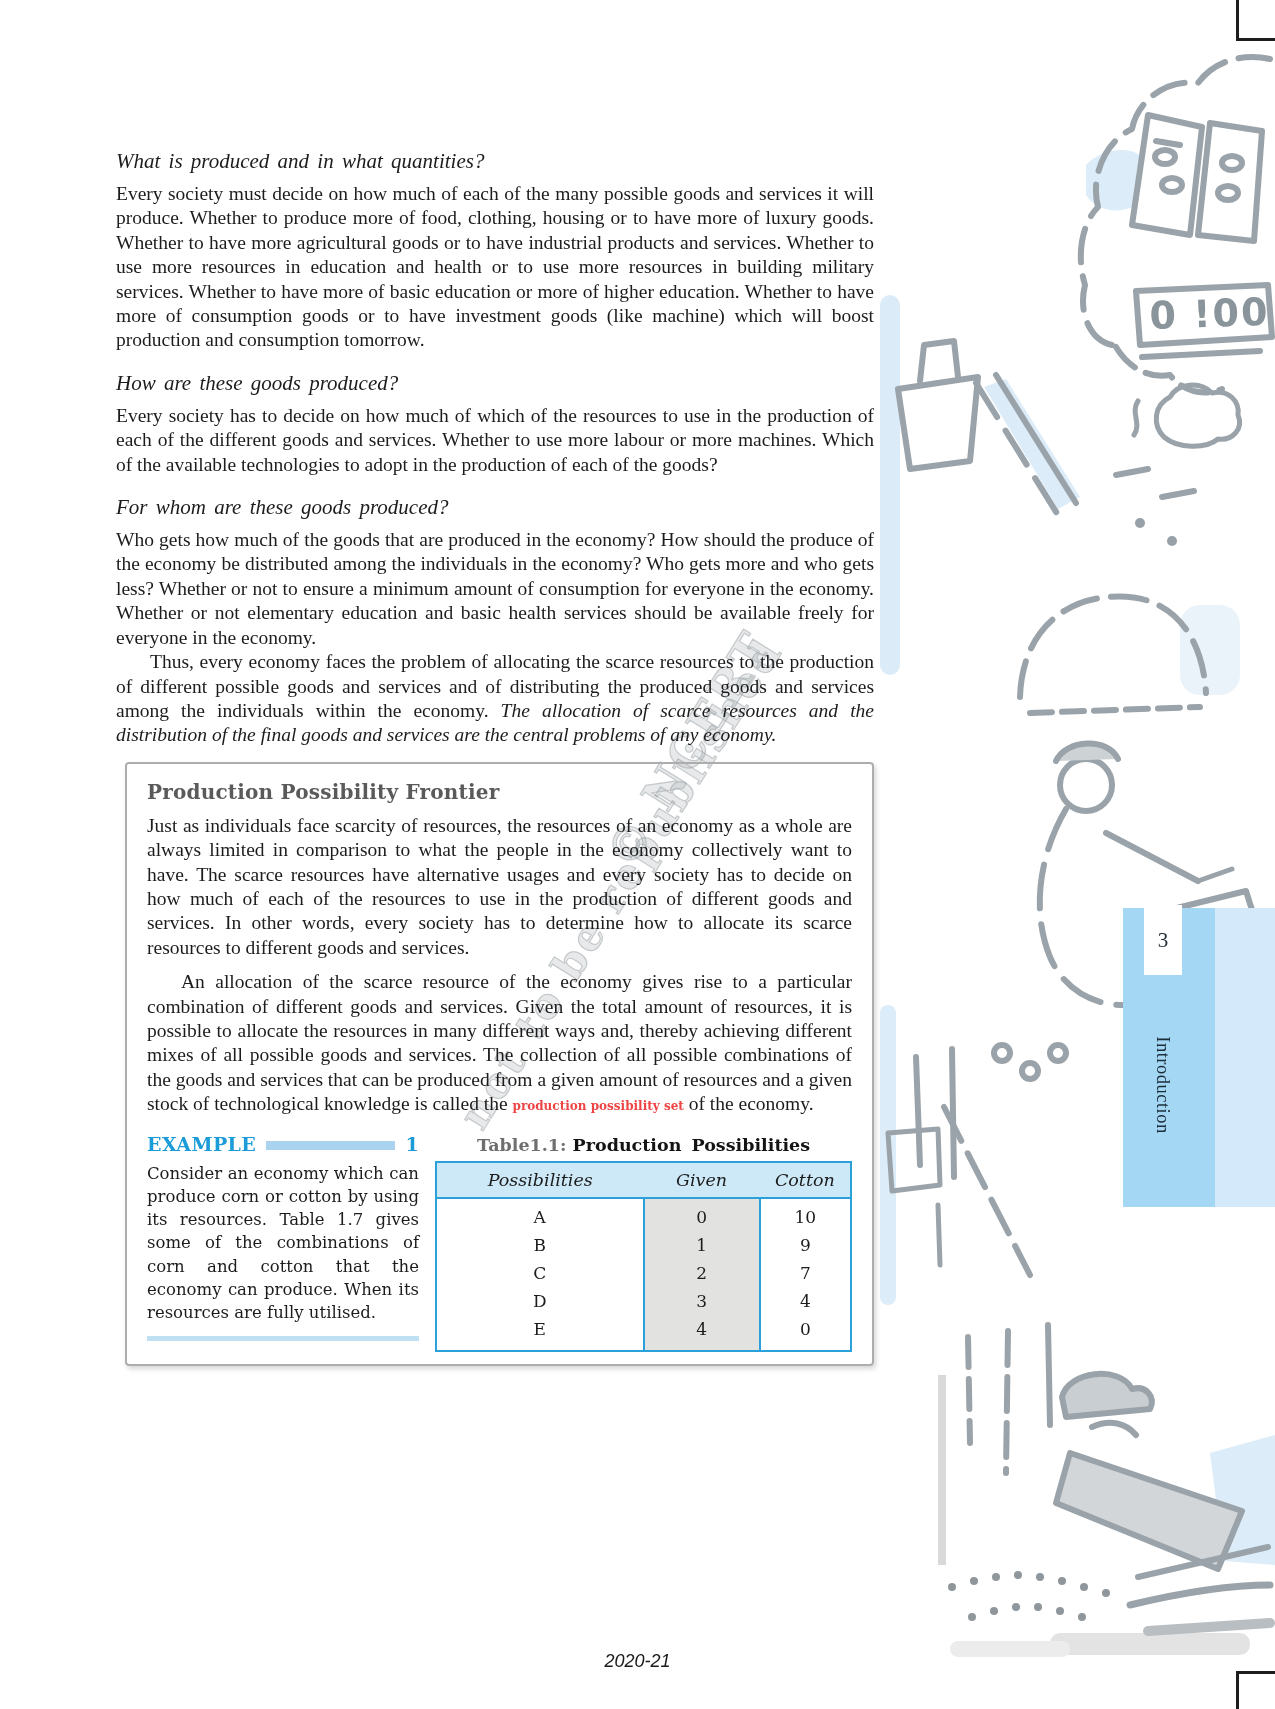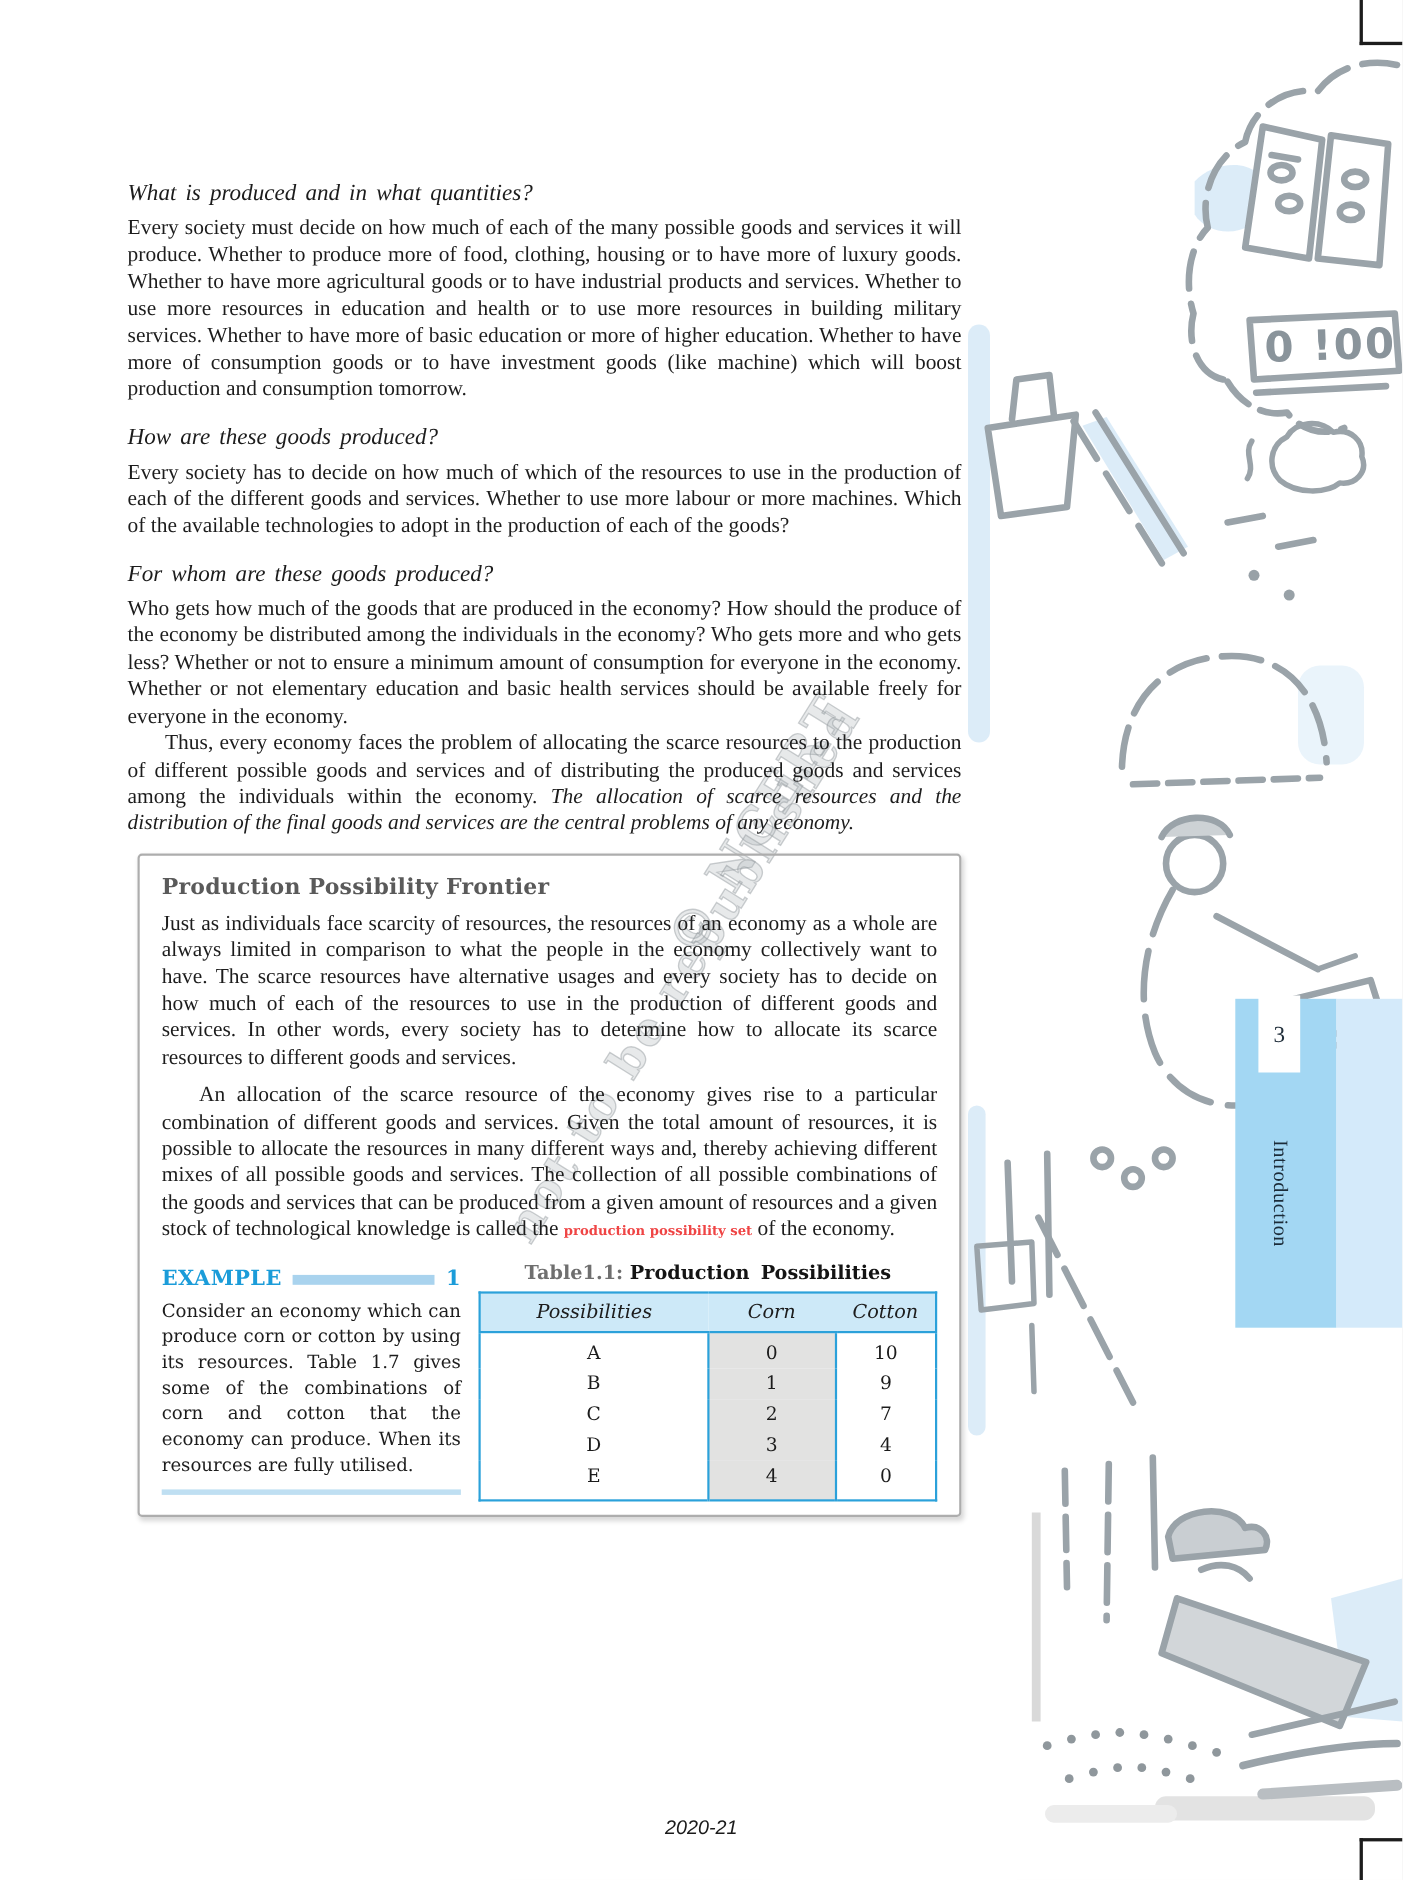--- a/index.html
+++ b/index.html
@@ -26,40 +26,40 @@
                  letter-spacing:0.5px;}
 
   
   .wm{position:absolute;z-index:1;white-space:nowrap;font-family:"DejaVu Serif",serif;font-weight:bold;
       color:rgba(170,175,180,0.28);-webkit-text-stroke:1.2px rgba(145,150,155,0.45);
       transform:rotate(-58deg);transform-origin:0 50%;letter-spacing:3px;}
   .wm1{left:618px;top:836px;font-size:46px;}
   .wm2{left:470px;top:1100px;font-size:42px;}
 
   
-  .content{position:absolute;left:116px;top:152px;width:758px;z-index:2;}
+  .content{position:absolute;left:116px;top:138px;width:758px;z-index:2;}
   .qhead{font-style:italic;font-weight:normal;font-size:21px;line-height:26px;
          margin:10px 0 8px 0;word-spacing:3px;}
   .qhead.later{margin-top:17px;}
   p.body{margin:0 0 10px 0;font-size:19.5px;line-height:24.4px;text-align:justify;}
   p.body.nogap{margin-bottom:0;}
   p.body.cont{text-indent:34px;margin-top:0;}
   .it{font-style:italic;}
 
   
   .ppf-box{margin:14px 0 0 9px;border:2px solid #adadad;border-radius:4px;
            box-shadow:2px 3px 5px rgba(0,0,0,0.16);
            padding:16px 20px 12px 14px;background:transparent;}
   .ppf-title{font-family:"DejaVu Serif",serif;font-weight:bold;font-size:20px;color:#5a5a5a;
              margin:0 0 10px 6px;letter-spacing:0.2px;}
   .ppf-box p.body{margin-left:6px;}
   .bold-gray{font-family:"DejaVu Serif",serif;font-weight:bold;font-size:12px;color:#ef4444;}
 
   
-  .example-row{display:flex;gap:16px;margin-top:14px;margin-left:6px;align-items:center;}
+  .example-row{display:flex;gap:16px;margin-top:14px;margin-left:6px;}
   .example-left{width:272px;flex:0 0 272px;}
   .example-header{display:flex;align-items:center;gap:10px;}
   .example-label,.example-number{font-family:"DejaVu Serif",serif;font-weight:bold;
         font-size:19px;color:#1b9cd9;letter-spacing:0.4px;}
   .example-bar{flex:1;height:9px;background:#a9d3ee;margin-top:3px;}
   .example-text{font-family:"DejaVu Serif",serif;font-size:16.5px;line-height:23.3px;
         text-align:justify;margin:7px 0 0 0;}
   .example-underline{height:5px;background:#bfdff2;margin-top:11px;}
 
   .table-area{flex:1;}
@@ -218,21 +218,21 @@
           </div>
           <table class="ppt">
             <colgroup>
                 <col style="width:50%">
                 <col style="width:28%">
                 <col style="width:22%">
               </colgroup>
             <thead>
               <tr>
                 <th>Possibilities</th>
-                <th>Corn</th>
+                <th>Given</th>
                 <th>Cotton</th>
               </tr>
             </thead>
             <tbody>
               <tr>
                 <td>A</td>
                 <td class="corn">0</td>
                 <td>10</td>
               </tr>
               <tr>

